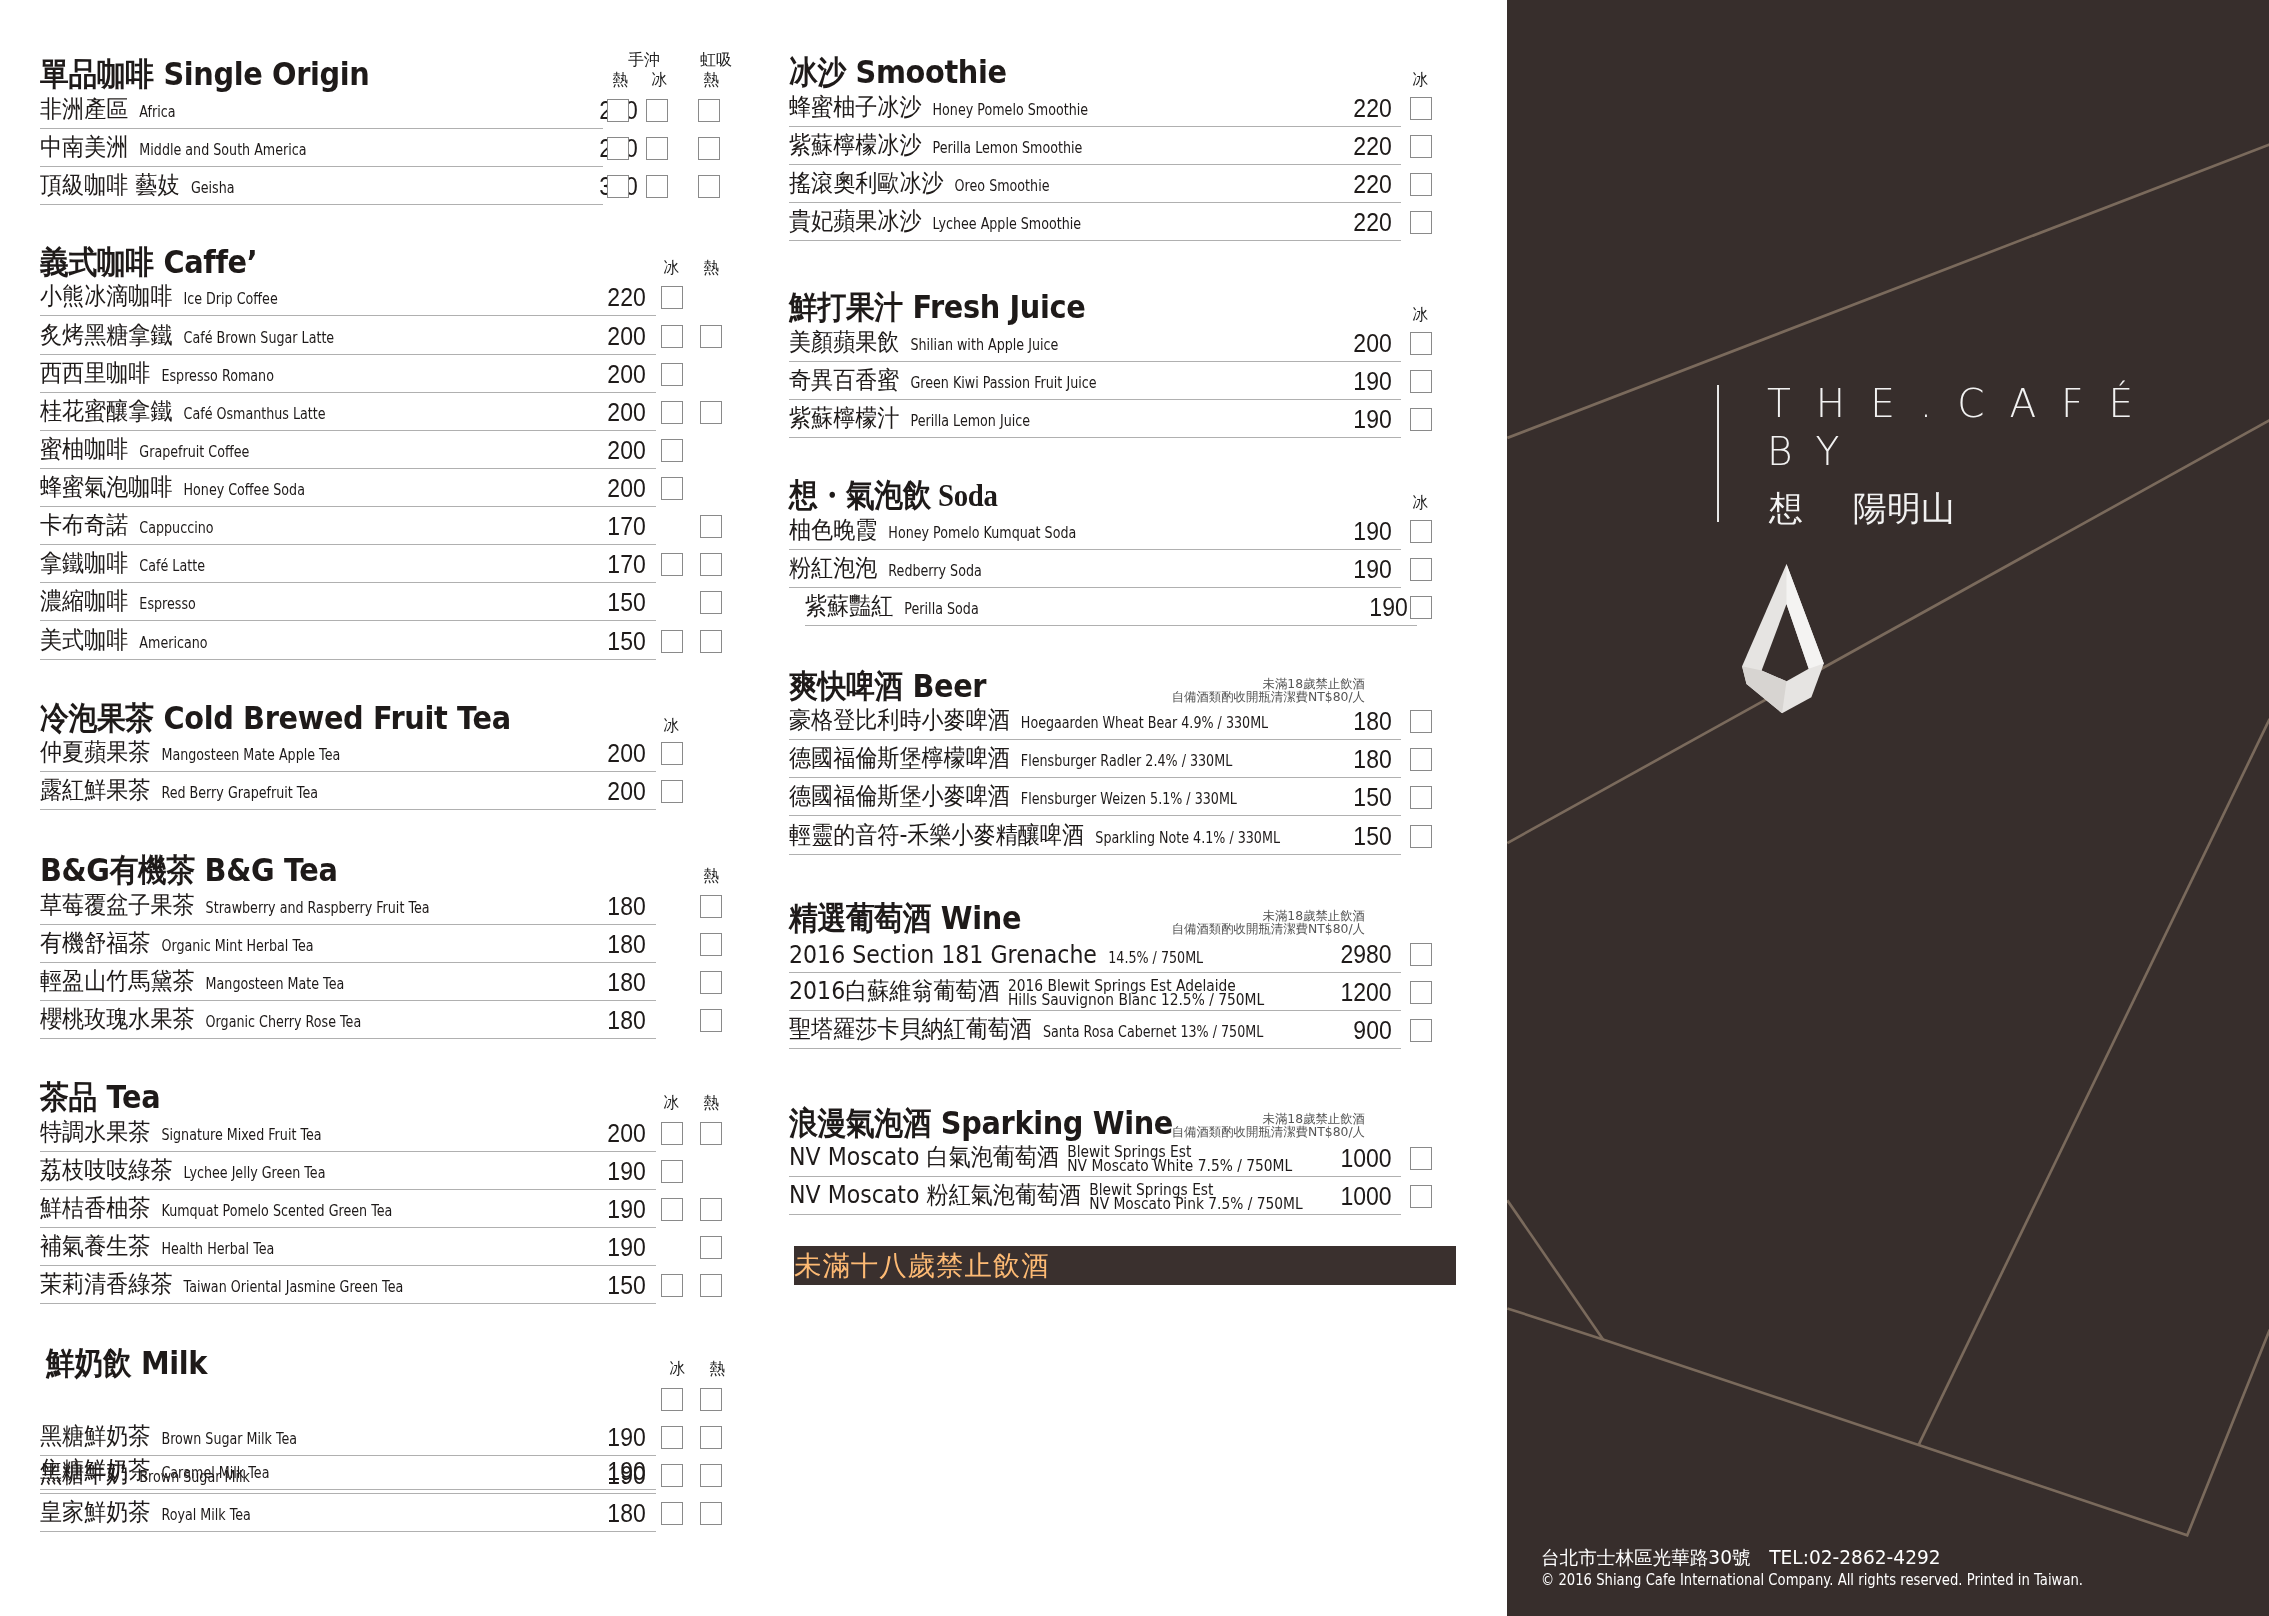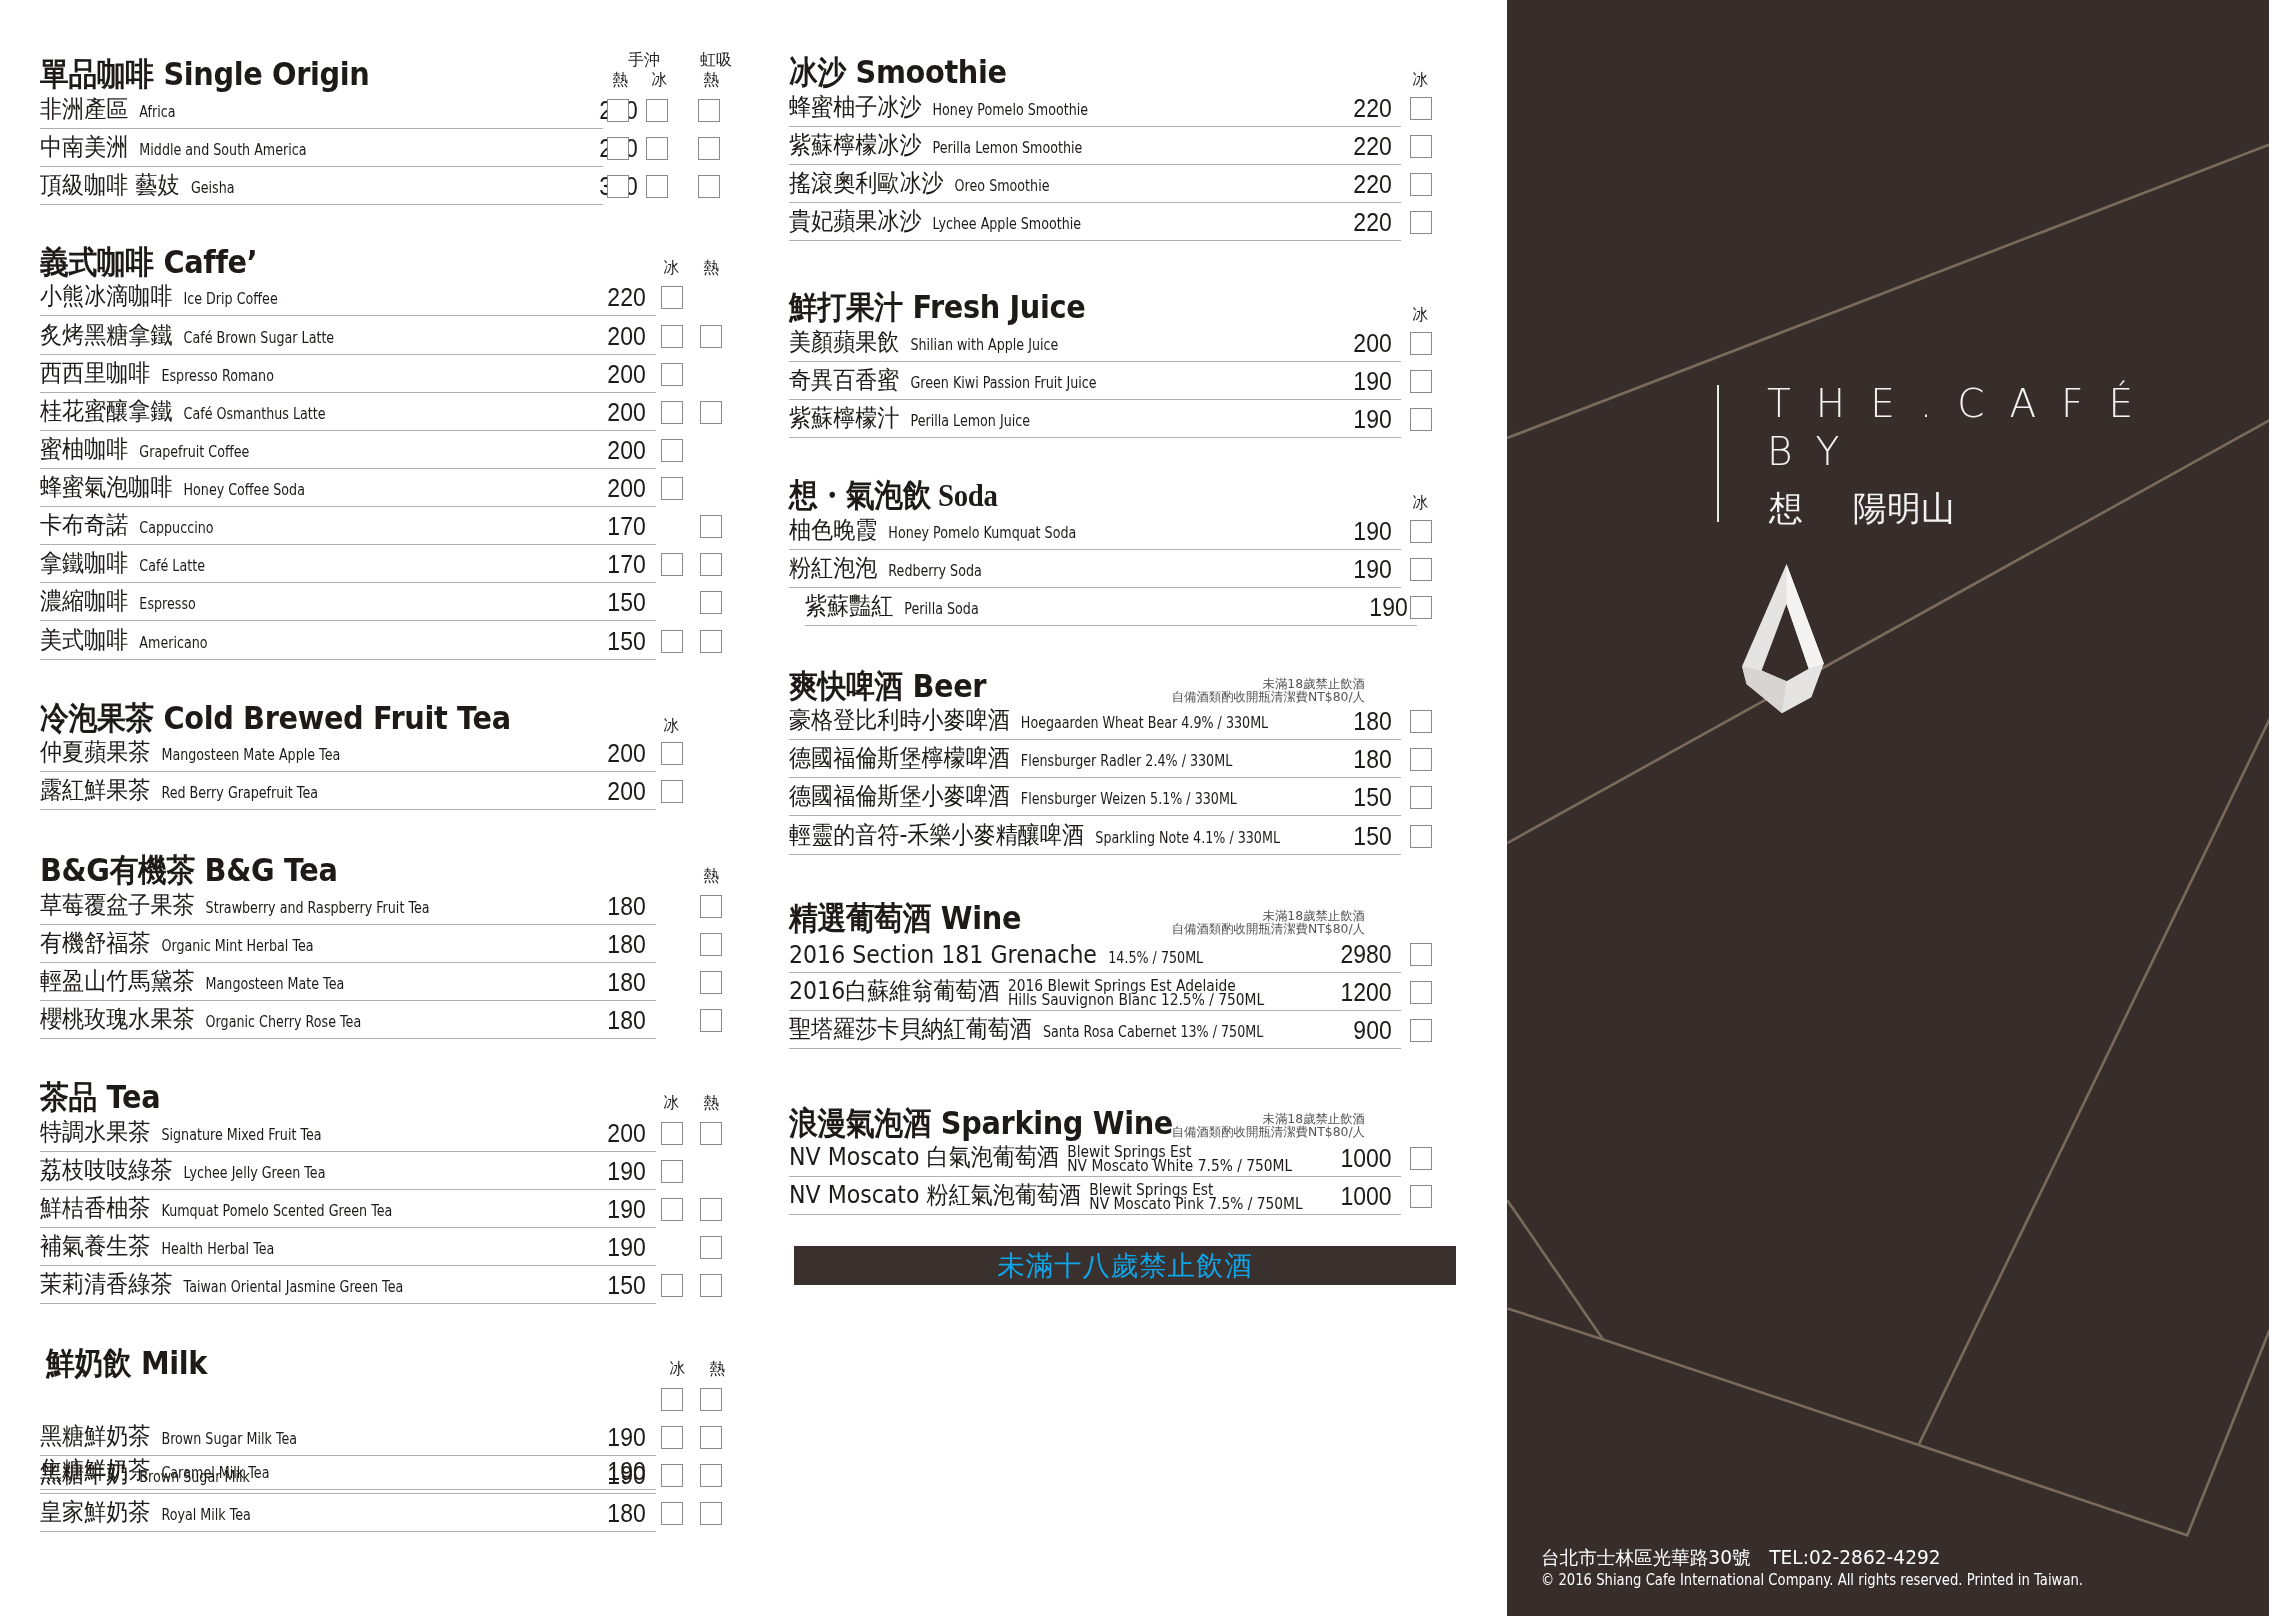--- a/index.html
+++ b/index.html
@@ -8,21 +8,21 @@
   .section { position: absolute; }
   .sec-title { position: absolute; left: 0; font-size: 32px; font-weight: bold; white-space: nowrap; letter-spacing: -0.4px; transform: scaleX(0.9); transform-origin: left; }
   .col-head { position: absolute; font-size: 16px; text-align: center; width: 26.6px; line-height: 17.7px; color: #222; }
   .row { position: absolute; left: 0; height: 38px; border-bottom: 1.8px solid #b0b0b0; }
   .zh { position: absolute; left: 0; bottom: 3.5px; font-size: 24px; white-space: nowrap; transform: scaleX(0.92); transform-origin: left bottom; }
   .en { font-size: 15px; margin-left: 12.4px; display: inline-block; transform: scaleX(0.92); transform-origin: left bottom; }
   .en2 { font-size: 15px; margin-left: 8.9px; display: inline-block; line-height: 14px; vertical-align: bottom; }
   .price { position: absolute; bottom: 3.5px; font-size: 25px; text-align: right; font-family: "Liberation Sans", sans-serif; transform: scaleX(0.92); transform-origin: right bottom; }
   .cb { position: absolute; width: 22px; height: 23px; border: 1.8px solid #8a8a8a; background: #fff; top: 12.4px; }
   .note { position: absolute; font-size: 12.4px; text-align: right; line-height: 13.3px; color: #555; white-space: nowrap; }
-  .banner { position: absolute; left: 794px; top: 1246px; width: 662px; height: 39px; background: #3a302e; color: #0ea5e9; font-size: 27.5px; text-align: center; line-height: 39px; letter-spacing: 0.9px; }
+  .banner { position: absolute; left: 794px; top: 1246px; width: 662px; height: 39px; background: #3a302e; color: #fdba74; font-size: 27.5px; line-height: 39px; letter-spacing: 0.9px; }
   .panel { position: absolute; left: 1507px; top: 0; width: 763px; height: 1616px; background: #372e2c; overflow: hidden; }
   .panel svg.lines { position: absolute; left: 0; top: 0; }
   .brand-line { position: absolute; left: 1717px; top: 385px; width: 1.8px; height: 137px; background: #e8e8e8; }
   .brand-en { position: absolute; font-size: 39px; font-weight: 200; letter-spacing: 25px; color: #f2f2f2; white-space: nowrap; font-family: "DejaVu Sans", sans-serif; }
   .brand-zh { position: absolute; font-size: 34px; color: #f2f2f2; white-space: nowrap; }
   .footer-addr { position: absolute; left: 1541px; top: 1545px; font-size: 18.6px; color: #fff; white-space: nowrap; }
   .footer-copy { position: absolute; left: 1541px; top: 1571px; font-size: 15px; color: #fff; white-space: nowrap; transform: scaleX(0.88); transform-origin: left; }
 </style>
 </head>
 <body>

